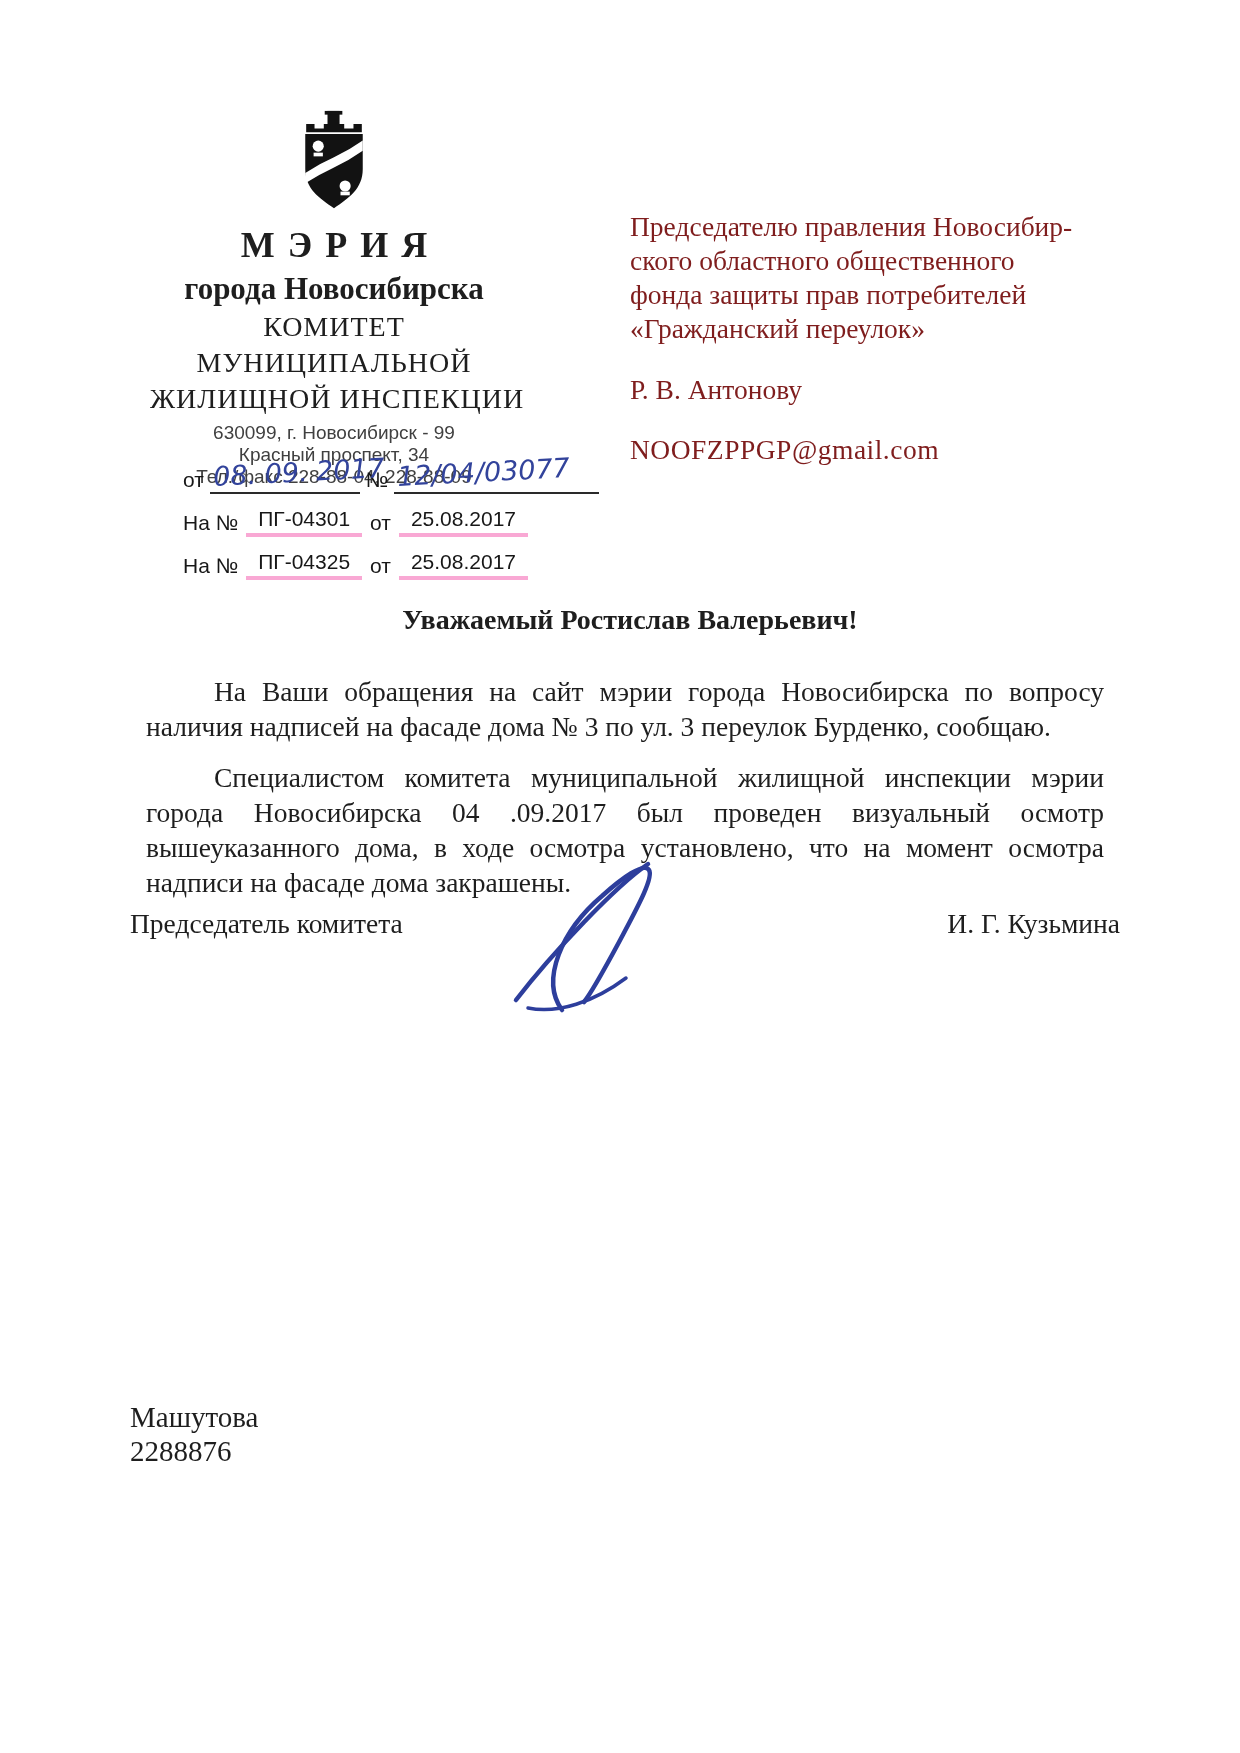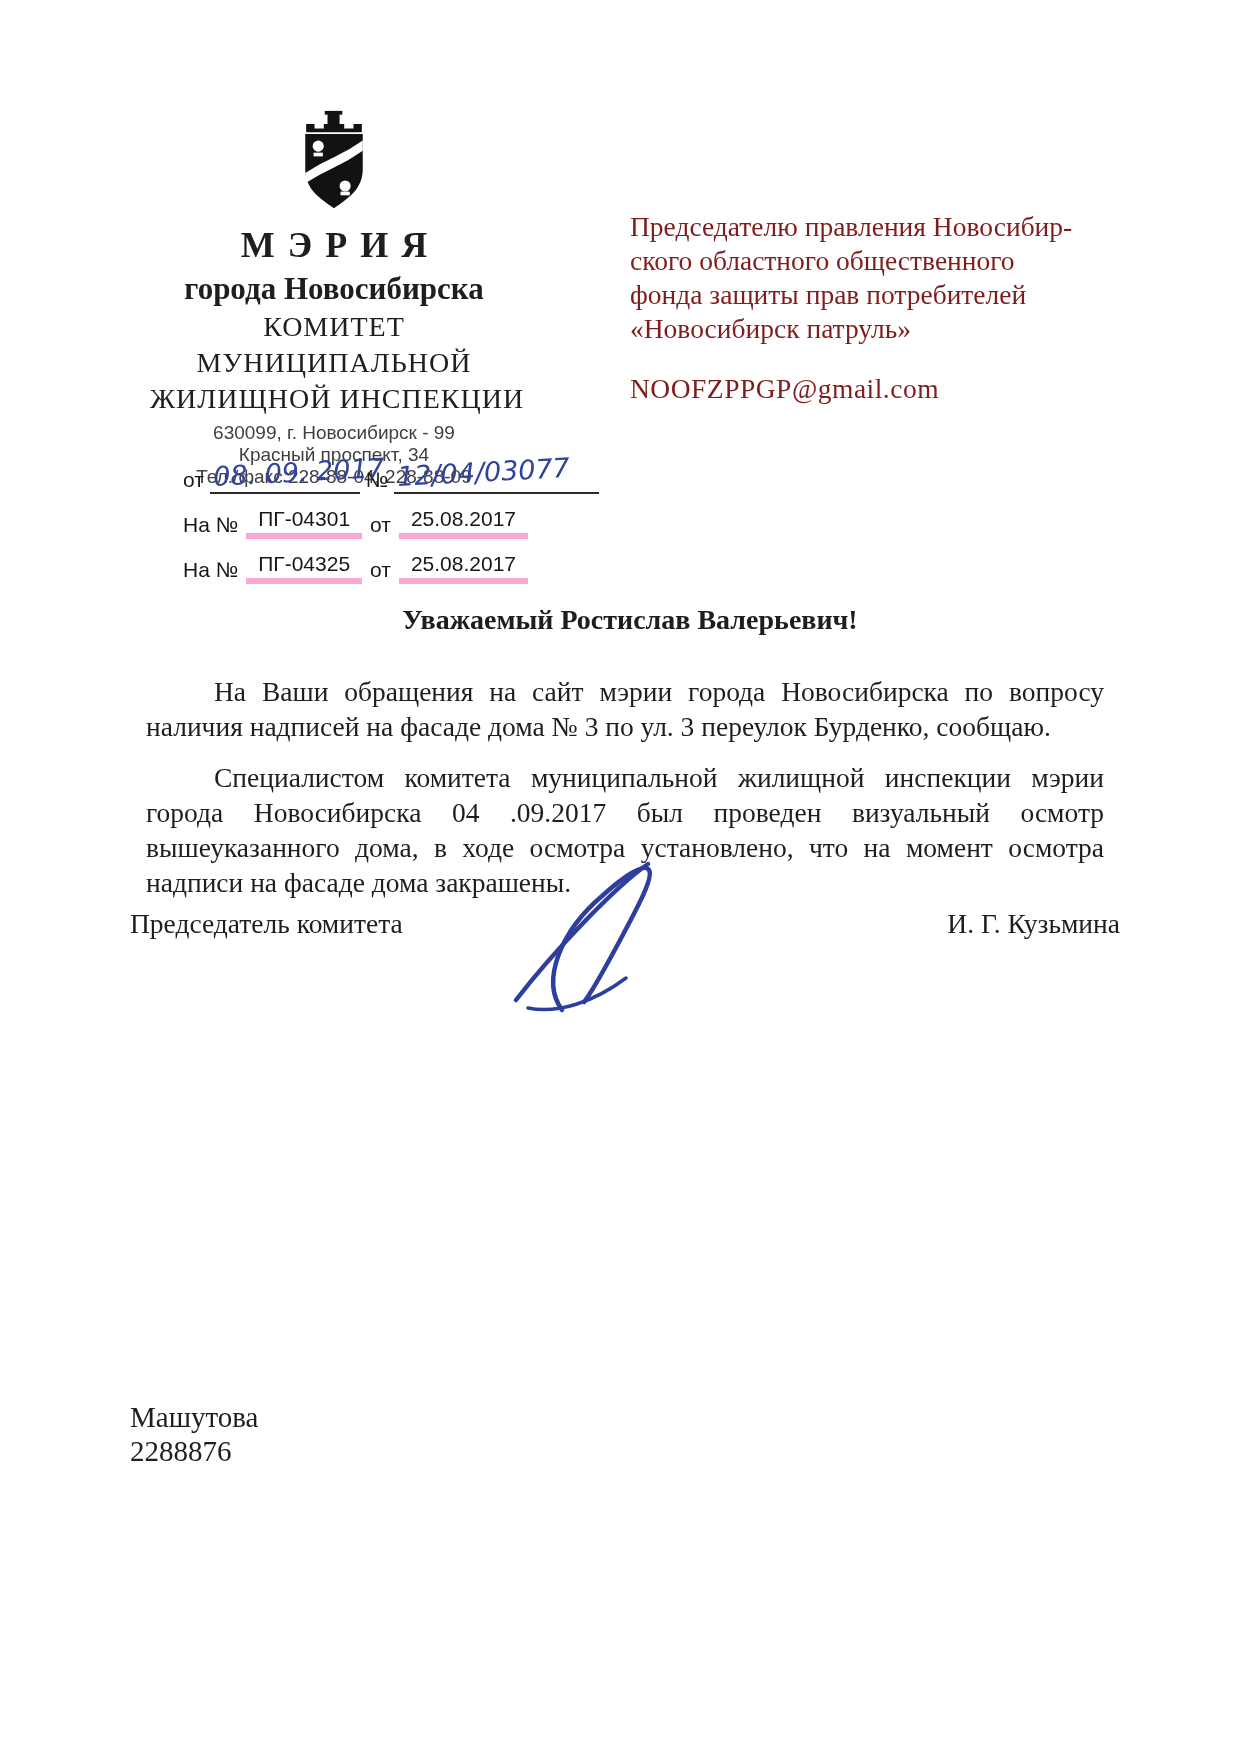--- a/index.html
+++ b/index.html
@@ -49,21 +49,21 @@
   }
   .hw-slot.wide { min-width: 205px; }
   .hand {
     position: absolute; left: 4px; bottom: 0px;
     font-family: "DejaVu Sans", sans-serif;
     font-style: italic; font-size: 27px; color: #32439b;
     transform: rotate(-3deg); transform-origin: left bottom;
     white-space: nowrap;
   }
   .uval {
-    display: inline-block; border-bottom: 6px solid #f9a8d4;
+    display: inline-block; border-bottom: 4px solid #f9a8d4;
     padding: 0 12px 2px; margin: 0 8px; text-align: left;
   }
 
   
   .recipient {
     position: absolute; left: 630px; top: 210px; width: 460px;
     font-size: 27.5px; line-height: 34px; color: #7f1d1d;
   }
   .recipient-name { margin-top: 27px; }
   .recipient-email { margin-top: 26px; letter-spacing: 0.5px; }
@@ -152,21 +152,22 @@
       <span class="uval">ПГ-04325</span>
       <span class="ref-label">от</span>
       <span class="uval">25.08.2017</span>
     </div>
   </div>
 
   <div class="recipient">
     <div>Председателю правления Новосибир-</div>
     <div>ского областного общественного</div>
     <div>фонда защиты прав потребителей</div>
-    <div>«Новосибирск патруль»</div>
+    <div>«Гражданский переулок»</div>
+    <div class="recipient-name">Р. В. Антонову</div>
     <div class="recipient-email">NOOFZPPGP@gmail.com</div>
   </div>
 
   <div class="salutation">Уважаемый Ростислав Валерьевич!</div>
 
   <div class="letter-body">
     <p>На Ваши обращения на сайт мэрии города Новосибирска по вопросу наличия надписей на фасаде дома № 3 по ул. 3 переулок Бурденко, сообщаю.</p>
     <p>Специалистом комитета муниципальной жилищной инспекции мэрии города Новосибирска 04 .09.2017 был проведен визуальный осмотр вышеуказанного дома, в ходе осмотра установлено, что на момент осмотра надписи на фасаде дома закрашены.</p>
   </div>
 

